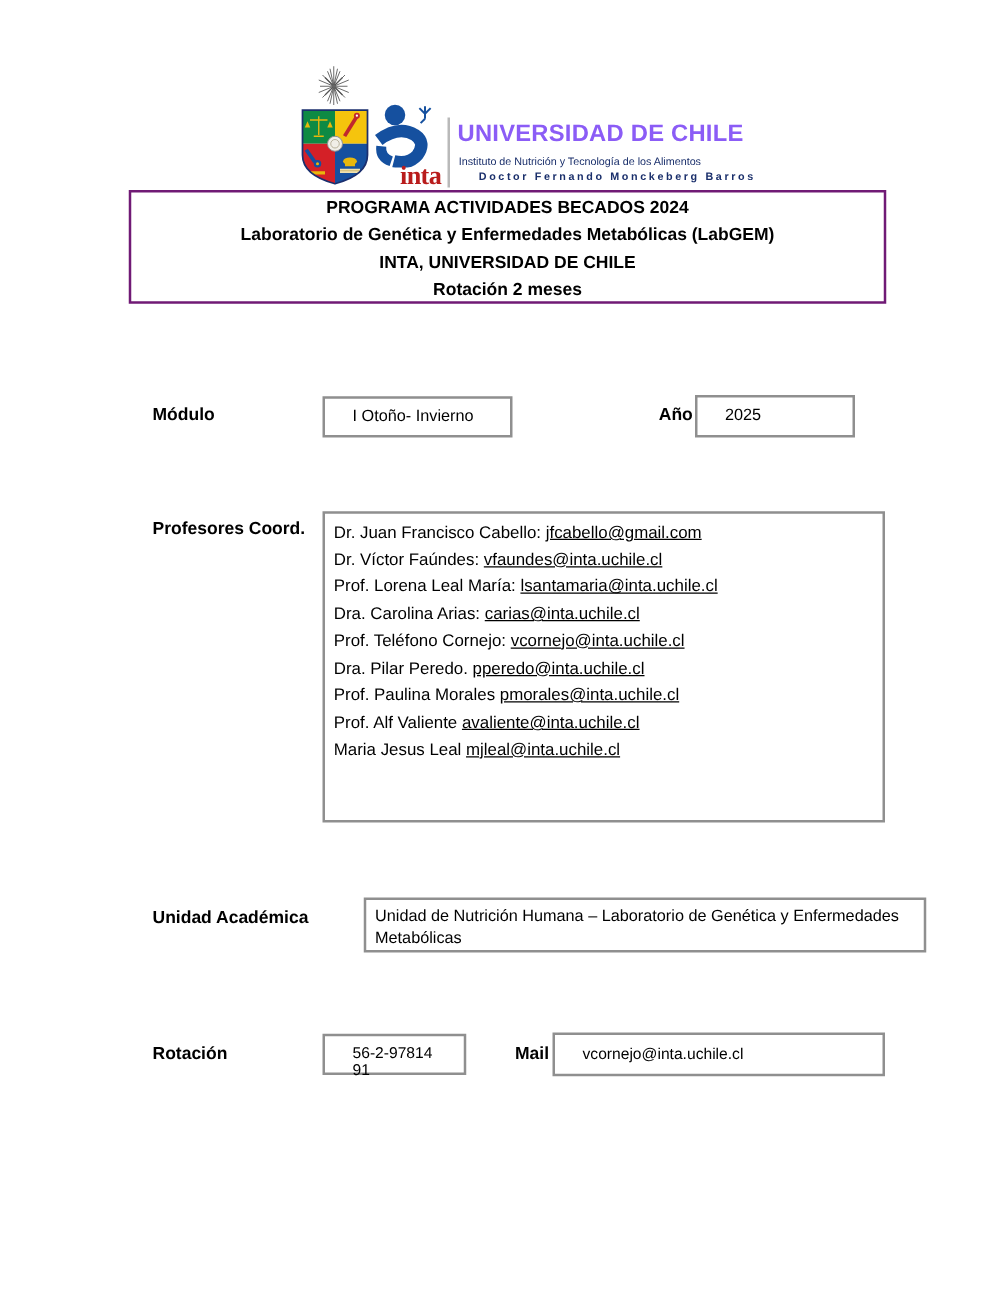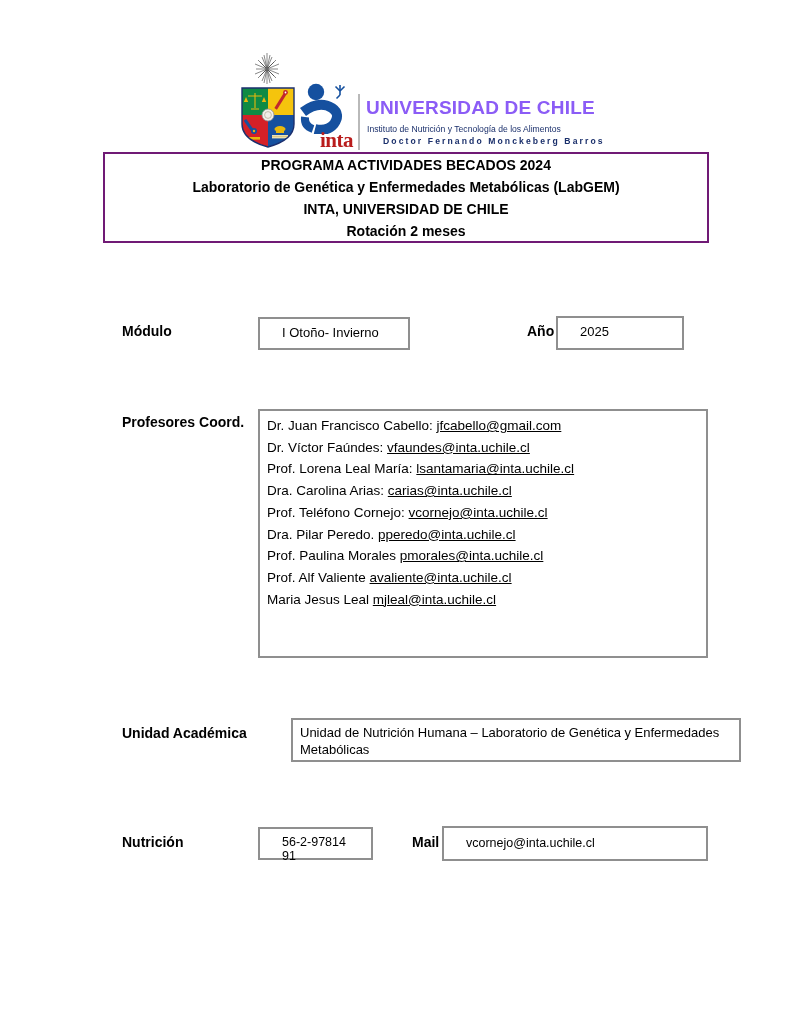--- a/index.html
+++ b/index.html
@@ -151,19 +151,19 @@
     <div class="prof-line"><span>Prof. Teléfono Cornejo: </span><span class="email">vcornejo@inta.uchile.cl</span></div>
     <div class="prof-line"><span>Dra. Pilar Peredo. </span><span class="email">pperedo@inta.uchile.cl</span></div>
     <div class="prof-line"><span>Prof. Paulina Morales </span><span class="email">pmorales@inta.uchile.cl</span></div>
     <div class="prof-line"><span>Prof. Alf Valiente </span><span class="email">avaliente@inta.uchile.cl</span></div>
     <div class="prof-line"><span>Maria Jesus Leal </span><span class="email">mjleal@inta.uchile.cl</span></div>
   </div>
 
   <div class="flabel" style="left:122px;top:725px;">Unidad Académica</div>
   <div class="unit-box">Unidad de Nutrición Humana – Laboratorio de Genética y Enfermedades Metabólicas</div>
 
-  <div class="flabel" style="left:122px;top:834px;">Nutrición</div>
+  <div class="flabel" style="left:122px;top:834px;">Rotación</div>
   <div class="fbox" style="left:258px;top:827px;width:115px;height:33px;font-size:12.5px;">56-2-97814 91</div>
 
   <div class="flabel" style="left:412px;top:834px;text-align:center;">Mail</div>
   <div class="fbox" style="left:442px;top:826px;width:266px;height:35px;font-size:12.5px;padding-top:8px;">vcornejo@inta.uchile.cl</div>
 
 </div>
 
 </body></html>

